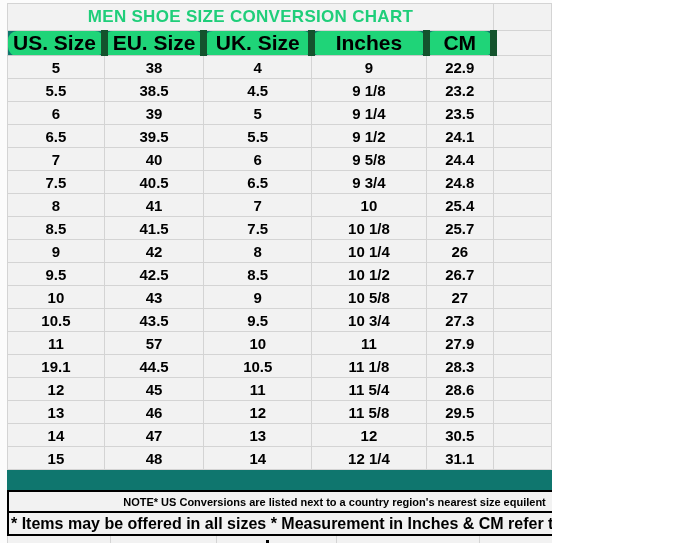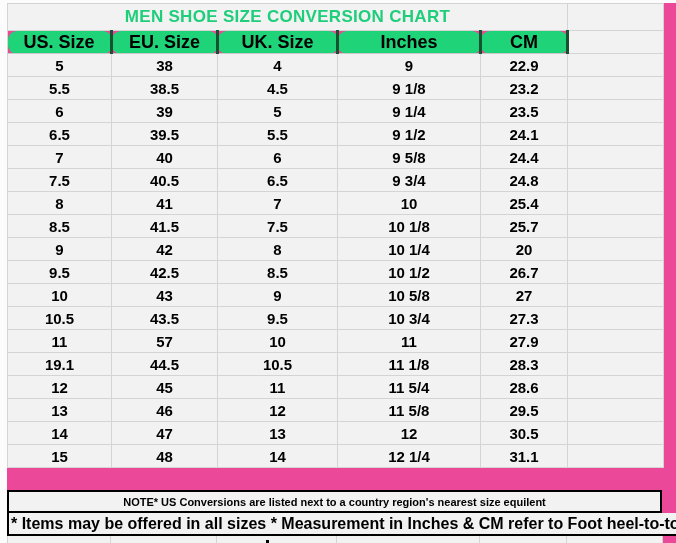--- a/index.html
+++ b/index.html
@@ -5,22 +5,22 @@
   :root{
     --green-fill:#1FD478;
     --green-text:#1FCE7A;
     --grid:#D4D4D4;
     --cellbg:#F2F2F2;
     --noteborder:#000000;
   }
   html,body{margin:0;padding:0;}
   .screen{
     position:relative;
-    width:676px;height:543px;
-    background:#ec4899;
+    width:552px;height:543px;
+    background:#0f766e;
     overflow:hidden;
     font-family:"Liberation Sans", sans-serif;
     font-weight:bold;
     color:#000;
   }
   .margin-left{position:absolute;left:0;top:0;width:7px;height:543px;background:#FCFCFC;}
   .margin-top{position:absolute;left:0;top:0;width:676px;height:3px;background:#FCFCFC;}
 
   table.sheet{
     position:absolute;left:7px;top:3px;
@@ -38,23 +38,23 @@
     overflow:hidden;white-space:nowrap;
   }
   .title-cell{
     height:26px;
     font-size:17px;
     letter-spacing:.3px;
     color:var(--green-text);
   }
   th{
     background:var(--green-fill);
-    font-size:18px;
+    font-size:21px;
     border-left:1px solid #EDFBF3;
-    border-right:3px solid #14532d;
+    border-right:7px solid #14532d;
     border-top:1px solid var(--grid);
     border-bottom:1px solid #C9C9C9;
     border-radius:9px;
   }
   th:first-child{border-left:1px solid var(--grid);}
 
   .note{
     position:absolute;left:7px;
     box-sizing:border-box;
     background:var(--cellbg);
@@ -182,21 +182,21 @@
           <td>7.5</td>
           <td>10 1/8</td>
           <td>25.7</td>
           <td></td>
         </tr>
         <tr>
           <td>9</td>
           <td>42</td>
           <td>8</td>
           <td>10 1/4</td>
-          <td>20</td>
+          <td>26</td>
           <td></td>
         </tr>
         <tr>
           <td>9.5</td>
           <td>42.5</td>
           <td>8.5</td>
           <td>10 1/2</td>
           <td>26.7</td>
           <td></td>
         </tr>

